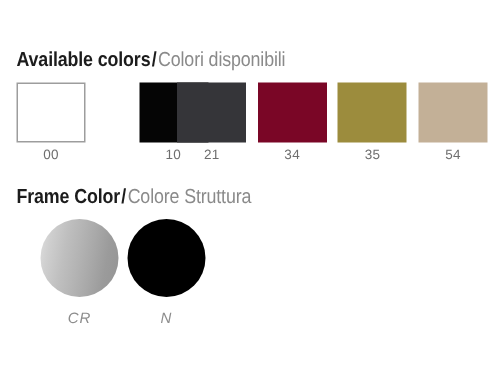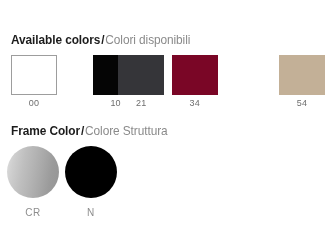--- a/index.html
+++ b/index.html
@@ -78,23 +78,24 @@
     line-height: 11px;
     color: #6e6e6e;
     font-family: "Liberation Sans Narrow", "Liberation Sans", sans-serif;
     letter-spacing: 0.2px;
   }
 
   
   .frame-row {
     position: absolute;
     top: 146px;
-    left: 3px;
+    left: 23px;
     width: 160px;
     height: 80px;
+    font-style: italic;
   }
   .frame-cell {
     position: absolute;
     top: 0;
     width: 56px;
   }
   .frame-dot {
     width: 52px;
     height: 52px;
     border-radius: 50%;
@@ -144,20 +145,24 @@
     <div class="swatch-cell" style="left:107.2px;">
       <div class="swatch-chip" style="background:#353539;"></div>
       <div class="swatch-label">21</div>
     </div>
 
     <div class="swatch-cell" style="left:160.8px;">
       <div class="swatch-chip" style="background:#7a0626;"></div>
       <div class="swatch-label">34</div>
     </div>
 
+    <div class="swatch-cell" style="left:214.4px;">
+      <div class="swatch-chip" style="background:#9c8c3d;"></div>
+      <div class="swatch-label">35</div>
+    </div>
 
     <div class="swatch-cell" style="left:268px;">
       <div class="swatch-chip" style="background:#c3b097;"></div>
       <div class="swatch-label">54</div>
     </div>
 
   </div>
 
   <div class="section-title" id="title-frame">
     <span class="t-en">Frame Color</span><span class="t-sep">/</span><span class="t-it">Colore Struttura</span>

